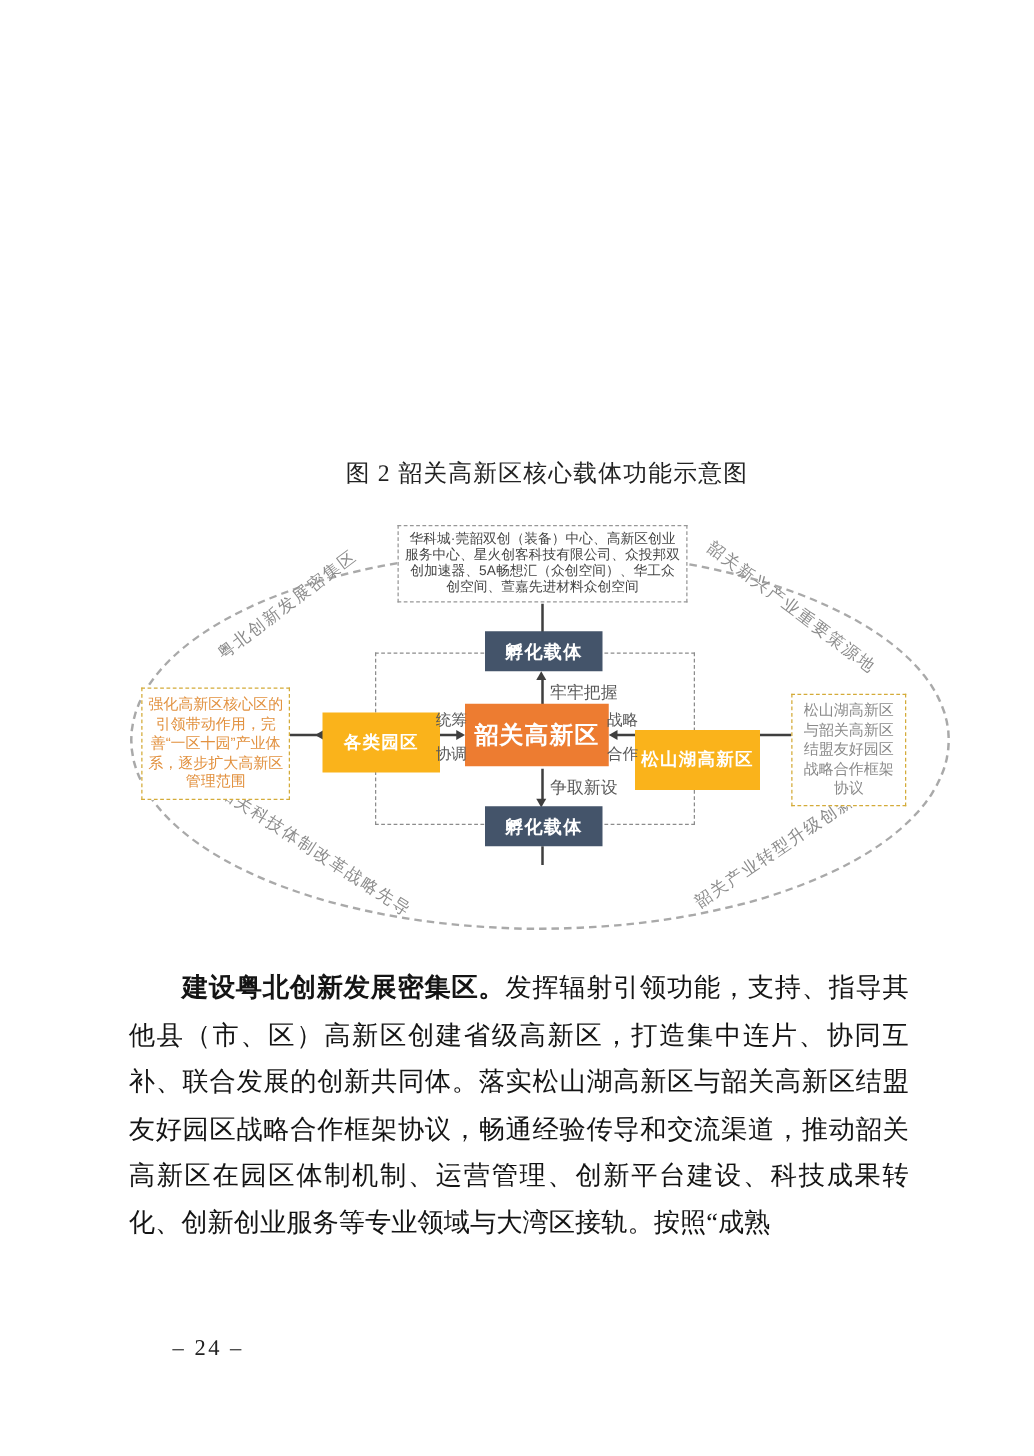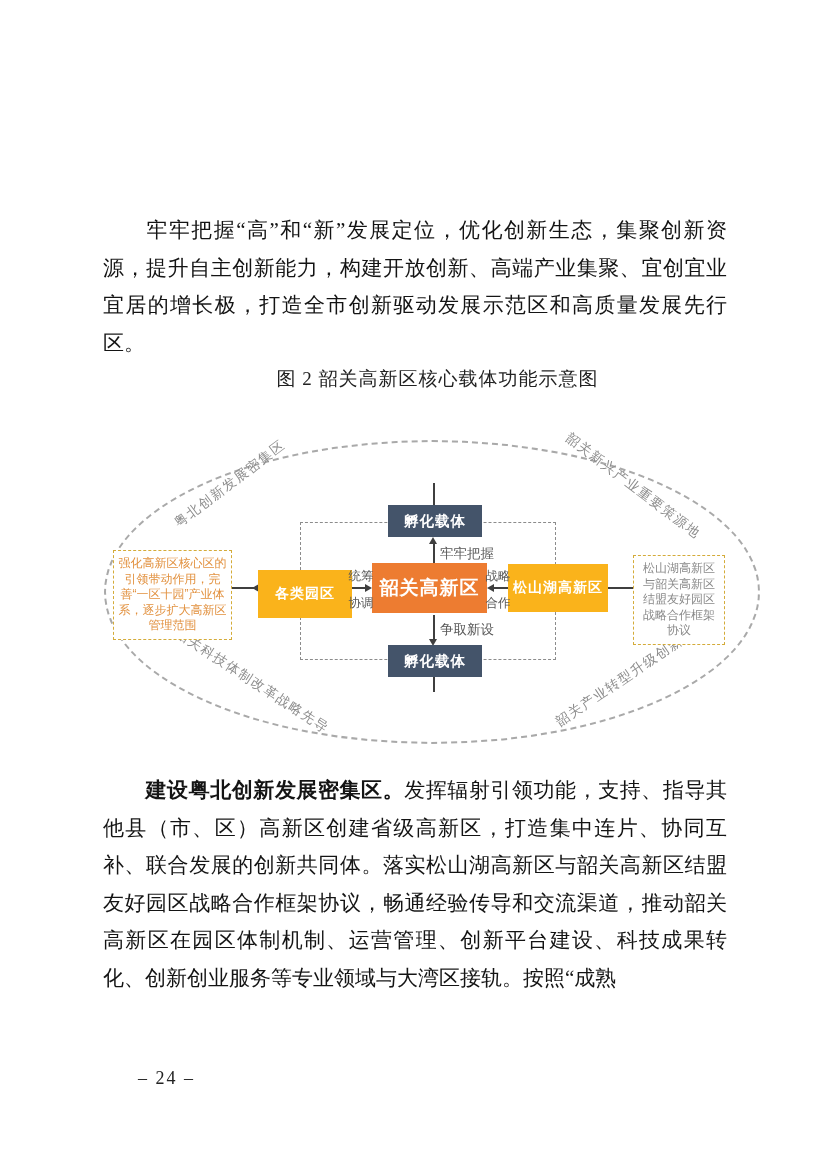--- a/index.html
+++ b/index.html
@@ -85,21 +85,20 @@
   #rot-tr{left:533px;top:81px;transform:translate(-50%,-50%) rotate(37deg);}
   #rot-bl{left:152px;top:276px;transform:translate(-50%,-50%) rotate(33deg);}
   #rot-br{left:532px;top:268px;transform:translate(-50%,-50%) rotate(-34deg);}
 </style>
 </head>
 <body>
 
 <div class="page">
 
 
-  <div class="para" id="para1"><span class="indent"></span><span>牢牢把握“高”和“新”发展定位，优化创新生态，集聚创新资源，提升自主创新能力，构建开放创新、高端产业集聚、宜创宜业宜居的增长极，打造全市创新驱动发展示范区和高质量发展先行区。</span></div>
 
   <div class="fig-caption">图 2  韶关高新区核心载体功能示意图</div>
 
   <div class="diagram">
 
     <div class="ellipse"></div>
     <div class="inner-rect"></div>
 
     <div class="rot-label" id="rot-tl">粤北创新发展密集区</div>
     <div class="rot-label" id="rot-tr">韶关新兴产业重要策源地</div>
@@ -117,28 +116,29 @@
     <div class="tri tri-left" style="left:152px;top:179px;"></div>
     <div class="tri tri-right" style="left:265px;top:179px;"></div>
 
     <div class="hline" style="left:390px;top:182px;width:118px;"></div>
     <div class="tri tri-left" style="left:387px;top:179px;"></div>
     <div class="tri tri-right" style="left:501px;top:179px;"></div>
 
     <div class="hline" style="left:130px;top:182px;width:28px;"></div>
     <div class="hline" style="left:508px;top:182px;width:27px;"></div>
 
+    <div class="dash-gray" style="left:218px;top:15px;width:232px;">华科城·莞韶双创（装备）中心、高新区创业服务中心、星火创客科技有限公司、众投邦双创加速器、5A畅想汇（众创空间）、华工众创空间、萱嘉先进材料众创空间</div>
     <div class="dash-yellow" style="left:13px;top:145px;width:119px;color:#e2913f;">强化高新区核心区的引领带动作用，完善“一区十园”产业体系，逐步扩大高新区管理范围</div>
     <div class="dash-yellow" style="left:533px;top:150px;width:92px;color:#8a8a8a;">松山湖高新区与韶关高新区结盟友好园区战略合作框架协议</div>
 
     <div class="box-solid incubator" style="left:288px;top:100px;">孵化载体</div>
     <div class="box-solid incubator" style="left:288px;top:240px;">孵化载体</div>
     <div class="box-solid center-box" style="left:272px;top:158px;">韶关高新区</div>
     <div class="box-solid side-box" style="left:158px;top:165px;width:94px;">各类园区</div>
-    <div class="box-solid side-box" style="left:408px;top:159px;width:100px;">松山湖高新区</div>
+    <div class="box-solid side-box" style="left:408px;top:179px;width:100px;">松山湖高新区</div>
 
     <div class="mid-label" style="left:340px;top:140px;">牢牢把握</div>
     <div class="mid-label" style="left:340px;top:216px;">争取新设</div>
     <div class="small-label" style="left:261px;top:163px;">统筹</div>
     <div class="small-label" style="left:261px;top:190px;">协调</div>
     <div class="small-label" style="left:398px;top:163px;">战略</div>
     <div class="small-label" style="left:398px;top:190px;">合作</div>
   </div>
 
   <div class="para" id="para2"><span class="indent"></span><span class="bold-lead">建设粤北创新发展密集区。</span><span>发挥辐射引领功能，支持、指导其他县（市、区）高新区创建省级高新区，打造集中连片、协同互补、联合发展的创新共同体。落实松山湖高新区与韶关高新区结盟友好园区战略合作框架协议，畅通经验传导和交流渠道，推动韶关高新区在园区体制机制、运营管理、创新平台建设、科技成果转化、创新创业服务等专业领域与大湾区接轨。按照“成熟</span></div>

